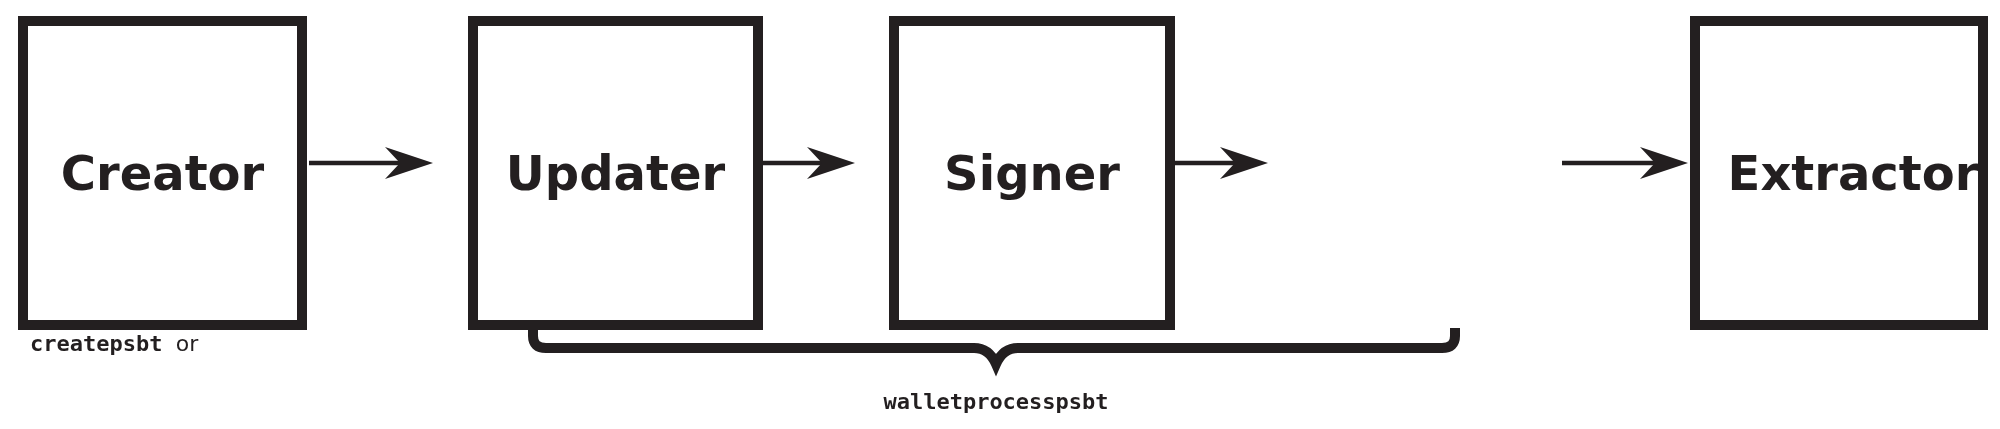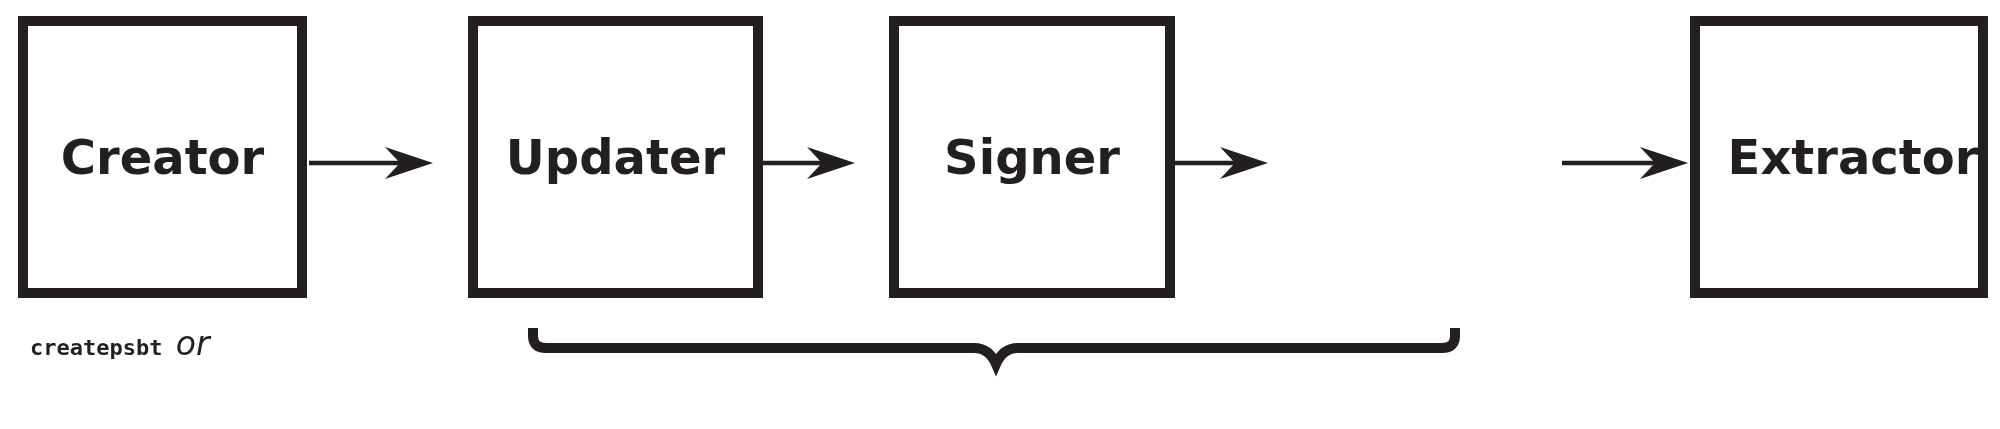--- a/index.html
+++ b/index.html
@@ -12,21 +12,21 @@
     width: 2000px;
     height: 429px;
     background: #ffffff;
     overflow: hidden;
     font-family: "DejaVu Sans", "Liberation Sans", sans-serif;
     color: #231f20;
   }
   .stage-box {
     position: absolute;
     top: 16px;
-    height: 282px;
+    height: 314px;
     box-sizing: border-box;
     border: 10px solid #231f20;
     background: #ffffff;
     display: flex;
     align-items: center;
     justify-content: center;
   }
   .stage-title {
     font-family: "DejaVu Sans", "Liberation Sans", sans-serif;
     font-weight: bold;
@@ -44,22 +44,21 @@
   .cmd {
     font-family: "DejaVu Sans Mono", "Liberation Mono", monospace;
     font-weight: bold;
     font-size: 22px;
     color: #231f20;
     white-space: nowrap;
   }
   .conj {
     font-family: "DejaVu Sans", "Liberation Sans", sans-serif;
     font-weight: normal;
-    font-style: italic;
-    font-size: 33px;
+    font-size: 22px;
     color: #231f20;
   }
   #creator-commands {
     position: absolute;
     left: 30px;
     top: 322px;
     text-align: left;
     line-height: 44px;
   }
   #wallet-command {
@@ -130,15 +129,18 @@
   <div class="stage-box" id="box-extractor">
     <span class="stage-title">Extractor</span>
   </div>
 
   <div id="creator-commands">
     <div>
       <span class="cmd">createpsbt</span><span class="cmd">&nbsp;</span><span class="conj">or</span>
     </div>
   </div>
 
+  <div id="wallet-command">
+    <span class="cmd">walletprocesspsbt</span>
+  </div>
 
 
 </div>
 
 </body></html>

